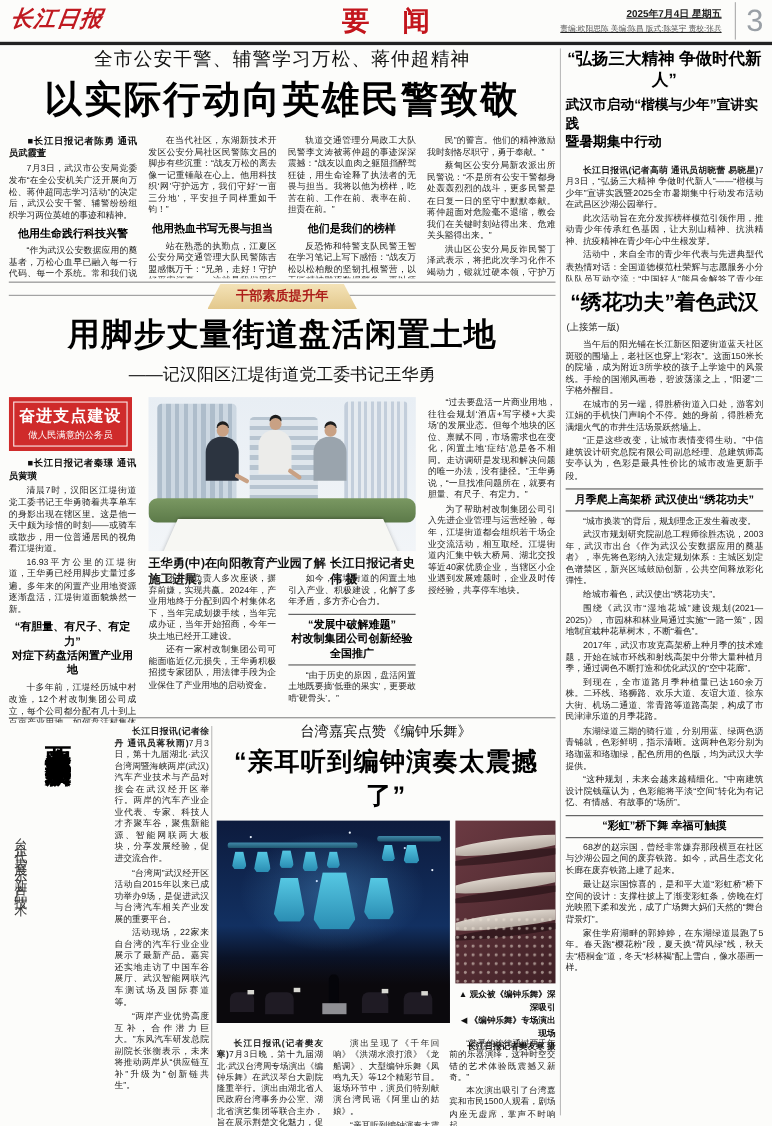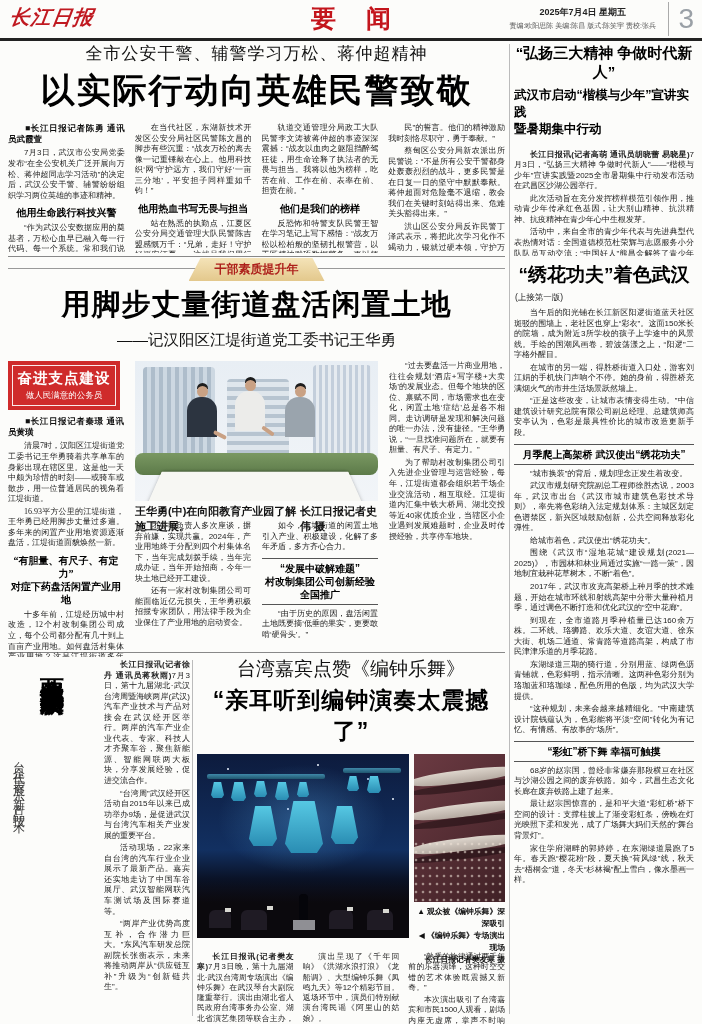--- a/index.html
+++ b/index.html
@@ -4,21 +4,21 @@
 <style>
   html,body{margin:0;padding:0;background:#e9e9e9;}
   #page{position:relative;width:702px;height:1024px;background:#fcfcfa;margin:0 auto;
         font-family:"Liberation Sans","DejaVu Sans",sans-serif;color:#222;overflow:hidden;}
   
   #masthead{position:absolute;left:0;top:0;width:702px;height:38px;border-bottom:3px solid #222;}
   .logo{position:absolute;left:10px;top:4px;font-family:"Liberation Serif",serif;font-weight:bold;
         font-style:italic;font-size:20px;color:#c01920;transform:skewX(-8deg);letter-spacing:1px;}
   .section-title{position:absolute;left:0;right:0;top:2px;text-align:center;
         font-family:"Liberation Serif",serif;font-weight:bold;font-size:25px;color:#c3151c;letter-spacing:30px;text-indent:30px;}
-  .issue{position:absolute;right:46px;top:6px;text-align:center;}
+  .issue{position:absolute;right:46px;top:6px;text-align:right;text-decoration:underline;}
   .issue .date{font-size:9px;color:#222;font-weight:bold;}
   .issue .editors{font-size:7px;color:#555;margin-top:2px;}
   .pageno{position:absolute;right:8px;top:2px;font-size:28px;color:#9aa0a6;
         border-left:1px solid #aaa;padding-left:9px;line-height:34px;}
   
   .p{font-size:8px;line-height:1.32;text-align:justify;text-indent:2em;margin:0 0 2px;color:#222;}
   .p b{font-weight:bold;}
   .byline{font-size:8.5px;font-weight:bold;margin:0 0 3px;color:#111;}
   .colhead{text-align:center;font-weight:bold;font-size:10px;margin:5px 0 4px;color:#000;line-height:1.3;}
   .colhead.boxed{border-top:1px solid #555;border-bottom:1px solid #555;padding:3px 0;}
@@ -38,21 +38,21 @@
   
   #a-wang{position:absolute;left:8px;top:258px;width:497px;height:392px;}
   #a-wang .topline{position:absolute;left:0;right:0;top:10px;border-top:1px solid #999;}
   .ribbon{position:absolute;left:50%;transform:translateX(-50%);top:0;padding:3px 26px;
         background:linear-gradient(#f4e3b8,#e3c88c);color:#ad1f1a;font-weight:bold;font-size:12px;
         clip-path:polygon(12px 0,calc(100% - 12px) 0,100% 100%,0 100%);white-space:nowrap;}
   #a-wang .headline{text-align:center;font-size:29px;font-weight:900;color:#000;letter-spacing:1px;margin-top:27px;}
   #a-wang .deck{text-align:center;font-size:15.5px;color:#111;margin-top:5px;}
   #a-wang .content{position:relative;margin-top:10px;height:296px;}
   .mcol{position:absolute;overflow:hidden;}
-  #mcol1{left:0;top:0;width:116px;height:296px;font-family:Liberation Serif, serif;}
+  #mcol1{left:0;top:0;width:116px;height:296px;}
   #mcol2{left:127px;top:160px;width:116px;height:136px;}
   #mcol3{left:254px;top:160px;width:116px;height:136px;}
   #mcol4{left:381px;top:0;width:116px;height:296px;}
   .promo{width:104px;margin:0 0 6px;background:#cf2b2b;color:#fff;text-align:center;padding:4px;}
   .promo .inner{border:1px solid rgba(255,255,255,.9);padding:3px 2px;}
   .promo .l1{font-size:14.5px;font-weight:900;letter-spacing:1px;}
   .promo .l2{font-size:8.5px;margin-top:2px;}
   #wang-photo{position:absolute;left:127px;top:0;width:243px;height:140px;overflow:hidden;
         background:linear-gradient(#e8eef4,#f2f5f8);}
   .bldg{position:absolute;border-radius:4px 4px 0 0;}
@@ -73,21 +73,21 @@
   #a-embroidery .headline{text-align:center;font-size:19px;font-weight:900;color:#000;}
   #a-embroidery .note{font-size:8.5px;margin:4px 1px;color:#222;}
   
   #a-auto{position:absolute;left:8px;top:660px;width:182px;height:358px;}
   .vtext{writing-mode:vertical-rl;text-orientation:upright;}
   #auto-kicker{position:absolute;left:2px;top:92px;font-size:12px;color:#333;letter-spacing:6px;height:260px;}
   #auto-headline{position:absolute;left:28px;top:0;font-size:24px;font-weight:900;color:#000;letter-spacing:1px;height:358px;}
   #auto-body{position:absolute;left:96px;top:0;width:86px;height:358px;overflow:hidden;}
   
   #a-bells{position:absolute;left:197px;top:656px;width:308px;height:362px;}
-  #a-bells .kicker{text-align:center;font-size:19px;color:#111;}
+  #a-bells .kicker{text-align:center;font-size:13px;color:#111;}
   #a-bells .headline{text-align:center;font-size:23px;font-weight:900;color:#000;margin-top:3px;letter-spacing:1px;}
   #bells-photos{position:relative;margin-top:7px;height:192px;}
   #photo-bells{position:absolute;left:0;top:0;width:212px;height:184px;overflow:hidden;
         background:linear-gradient(#0d1b3d 0%,#123061 52%,#0a1226 68%,#120d14 100%);}
   .glow{position:absolute;left:20px;top:10px;width:170px;height:110px;border-radius:50%;
         background:radial-gradient(ellipse,rgba(90,170,230,.35),rgba(0,0,0,0) 70%);}
   .beam{position:absolute;height:5px;background:linear-gradient(#3f88a8,#20576f);border-radius:2px;}
   .bell{position:absolute;background:linear-gradient(#56c8e3,#2a8db3);
         clip-path:polygon(22% 0,78% 0,100% 82%,84% 100%,16% 100%,0 82%);}
   .star{position:absolute;width:2px;height:2px;border-radius:50%;background:#eef6ff;}
@@ -248,21 +248,21 @@
     <div class="headline">“绣花功夫”着色武汉</div>
     <div class="note">(上接第一版)</div>
     <div>
         <p class="p">当午后的阳光铺在长江新区阳逻街道蓝天社区斑驳的围墙上，老社区也穿上“彩衣”。这面150米长的院墙，成为附近3所学校的孩子上学途中的风景线。手绘的国潮风画卷，碧波荡漾之上，“阳逻”二字格外醒目。</p>
         <p class="p">在城市的另一端，得胜桥街道入口处，游客刘江娟的手机快门声响个不停。她的身前，得胜桥充满烟火气的市井生活场景跃然墙上。</p>
         <p class="p">“正是这些改变，让城市表情变得生动。”中信建筑设计研究总院有限公司副总经理、总建筑师高安亭认为，色彩是最具性价比的城市改造更新手段。</p>
         <div class="colhead boxed">
           <div>月季爬上高架桥 武汉使出“绣花功夫”</div>
         </div>
         <p class="p">“城市换装”的背后，规划理念正发生着改变。</p>
-        <p class="p">武汉市规划研究院副总工程师徐胜杰说，2003年，武汉市出台《武汉市城市建筑色彩技术导则》，率先将色彩纳入法定规划体系：主城区划定色谱禁区，新兴区域鼓励创新，公共空间释放彩化弹性。</p>
+        <p class="p">武汉市规划研究院副总工程师徐胜杰说，2003年，武汉市出台《作为武汉公安数据应用的奠基者》，率先将色彩纳入法定规划体系：主城区划定色谱禁区，新兴区域鼓励创新，公共空间释放彩化弹性。</p>
         <p class="p">给城市着色，武汉使出“绣花功夫”。</p>
         <p class="p">围绕《武汉市“湿地花城”建设规划(2021—2025)》，市园林和林业局通过实施“一路一策”，因地制宜栽种花草树木，不断“着色”。</p>
         <p class="p">2017年，武汉市攻克高架桥上种月季的技术难题，开始在城市环线和射线高架中分带大量种植月季，通过调色不断打造和优化武汉的“空中花廊”。</p>
         <p class="p">到现在，全市道路月季种植量已达160余万株。二环线、珞狮路、欢乐大道、友谊大道、徐东大街、机场二通道、常青路等道路高架，构成了市民津津乐道的月季花路。</p>
         <p class="p">东湖绿道三期的骑行道，分别用蓝、绿两色沥青铺就，色彩鲜明，指示清晰。这两种色彩分别为珞珈蓝和珞珈绿，配色所用的色版，均为武汉大学提供。</p>
         <p class="p">“这种规划，未来会越来越精细化。”中南建筑设计院钱蕴认为，色彩能将平淡“空间”转化为有记忆、有情感、有故事的“场所”。</p>
         <div class="colhead boxed">
           <div>“彩虹”桥下舞 幸福可触摸</div>
         </div>
         <p class="p">68岁的赵宗国，曾经非常嫌弃那段横亘在社区与沙湖公园之间的废弃铁路。如今，武昌生态文化长廊在废弃铁路上建了起来。</p>

